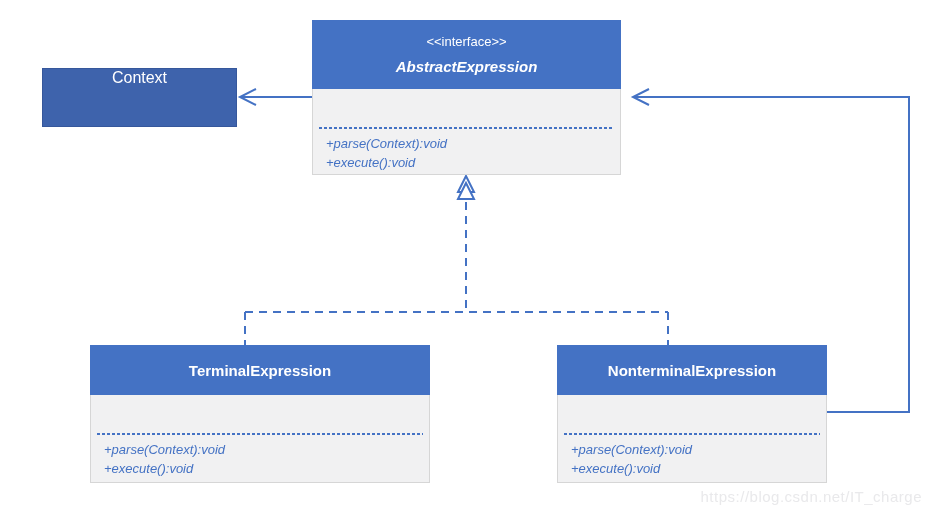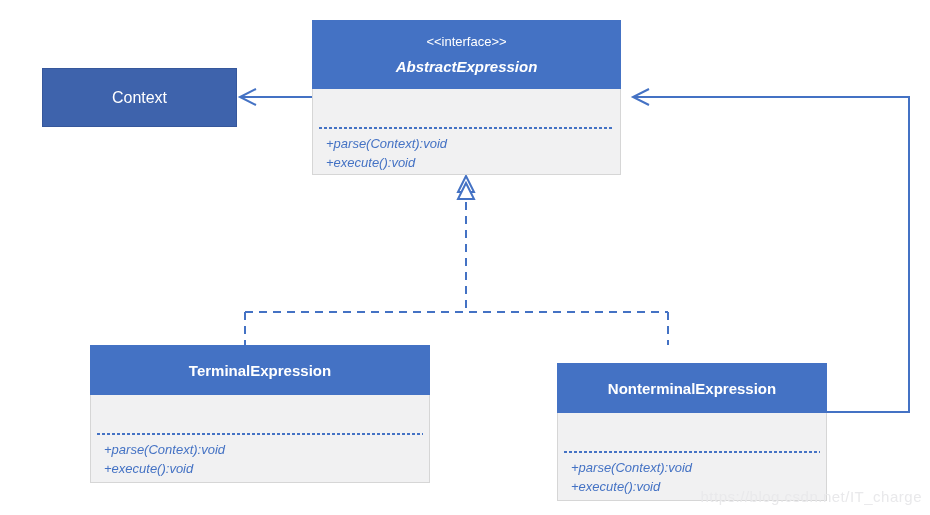--- a/index.html
+++ b/index.html
@@ -69,40 +69,39 @@
     padding-left: 13px;
     white-space: nowrap;
     font-style: italic;
   }
   .context-box {
     position: absolute;
     background: var(--context-blue);
     border: 1px solid #36579B;
     color: #ffffff;
     display: flex;
-    align-items: center;
     justify-content: center;
     font-size: 16px;
   }
   .watermark {
     position: absolute;
     right: 8px;
     bottom: 10px;
     color: var(--watermark-gray);
     font-size: 15px;
     letter-spacing: 0.5px;
   }
 
   
   #abstract-box   { left: 312px; top: 20px;  width: 309px; height: 155px; }
   #abstract-box .class-header { height: 69px; }
   #context-box    { left: 42px;  top: 68px;  width: 195px; height: 59px; }
   #terminal-box   { left: 90px;  top: 345px; width: 340px; height: 138px; }
   #terminal-box .class-header, #nonterminal-box .class-header { height: 50px; }
-  #nonterminal-box{ left: 513px; top: 363px; width: 314px; height: 138px; padding-left: 44px; }
+  #nonterminal-box{ left: 513px; top: 345px; width: 314px; height: 138px; padding-left: 44px; }
 </style>
 </head>
 <body>
 
 <div class="canvas">
 
   <svg class="connectors" viewBox="0 0 930 515">
 
     <g>
       <path d="M312 97 H241"></path>

